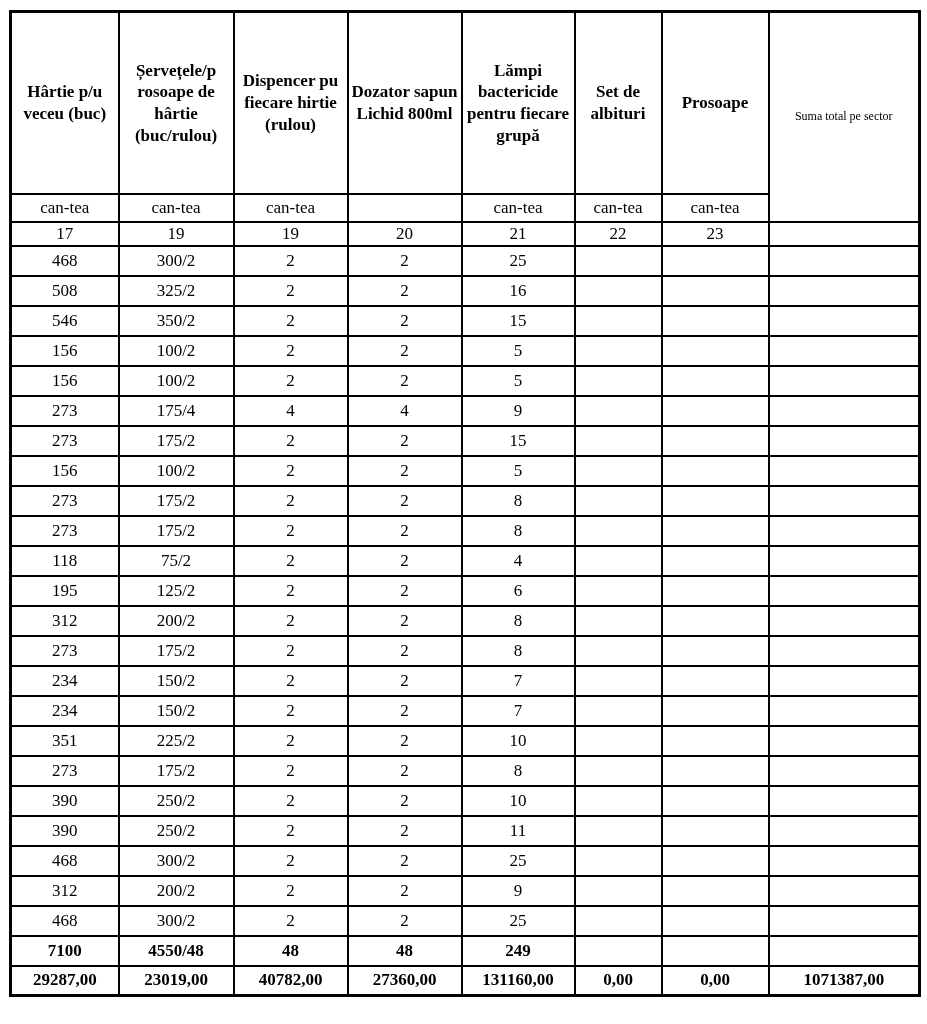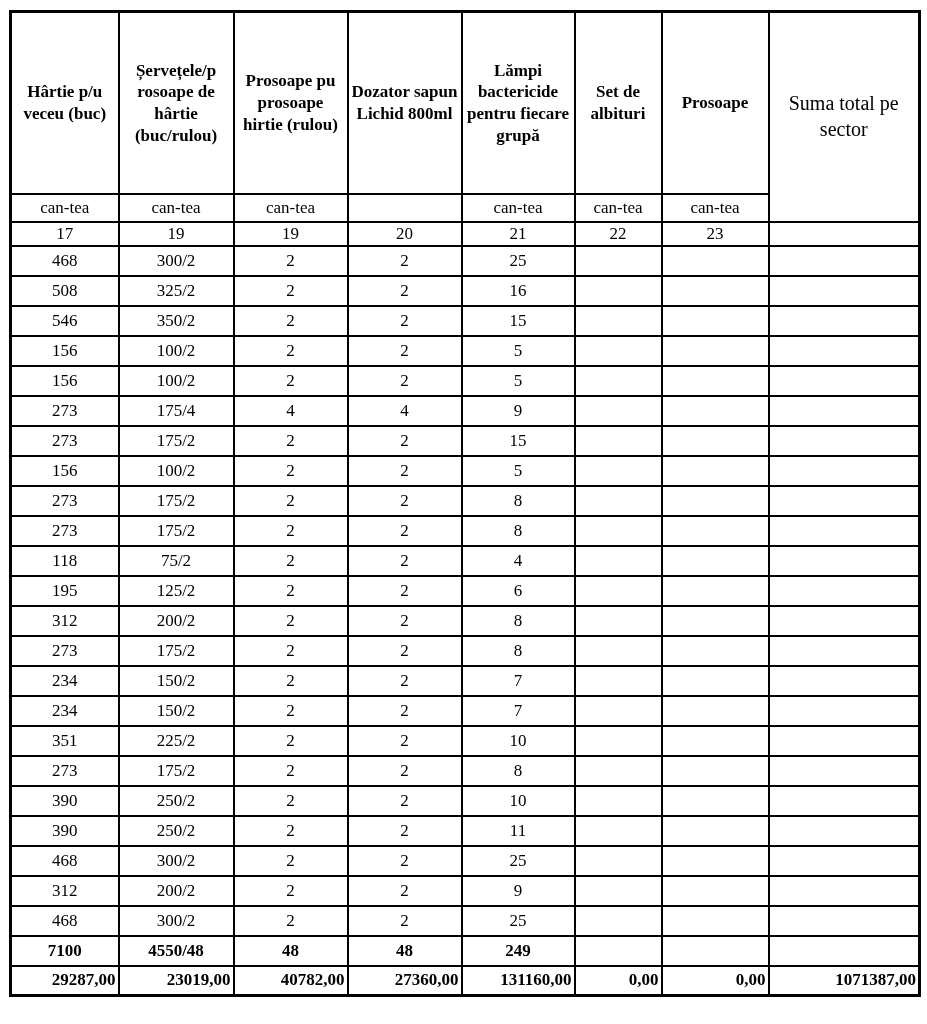--- a/index.html
+++ b/index.html
@@ -34,21 +34,21 @@
   }
   table.supplies {
     border: 3px solid #000000;
   }
   th.col-header {
     height: 180px;
     font-weight: bold;
   }
   th.col-header.regular {
     font-weight: normal;
-    font-size: 20px;
+    font-size: 12px;
   }
   td.unit-cell {
     height: 26px;
     font-size: 16px;
     font-weight: normal;
     font-family: Liberation Serif, serif;
   }
   td.num-cell {
     height: 19px;
     font-size: 16px;
@@ -60,21 +60,21 @@
     font-weight: normal;
   }
   tr.subtotal-row td {
     height: 28px;
     font-weight: bold;
     border-radius: 7px;
   }
   tr.total-row td {
     height: 27px;
     font-weight: bold;
-    text-align: right;
+    text-align: center;
   }
 </style>
 </head>
 <body>
 
 <div class="page">
   <table class="supplies">
     <colgroup>
       <col style="width:108px">
       <col style="width:115px">
@@ -82,21 +82,21 @@
       <col style="width:114px">
       <col style="width:113px">
       <col style="width:87px">
       <col style="width:107px">
       <col style="width:151px">
     </colgroup>
     <thead>
       <tr>
         <th class="col-header">Hârtie p/u veceu (buc)</th>
         <th class="col-header">Șervețele/p rosoape de hârtie (buc/rulou)</th>
-        <th class="col-header">Prosoape pu prosoape hirtie (rulou)</th>
+        <th class="col-header">Dispencer pu fiecare hirtie (rulou)</th>
         <th class="col-header">Dozator sapun Lichid 800ml</th>
         <th class="col-header">Lămpi bactericide pentru fiecare grupă</th>
         <th class="col-header">Set de albituri</th>
         <th class="col-header">Prosoape</th>
         <th class="col-header regular" rowspan="2">Suma total pe sector</th>
       </tr>
       <tr>
         <td class="unit-cell">can-tea</td>
         <td class="unit-cell">can-tea</td>
         <td class="unit-cell">can-tea</td>

